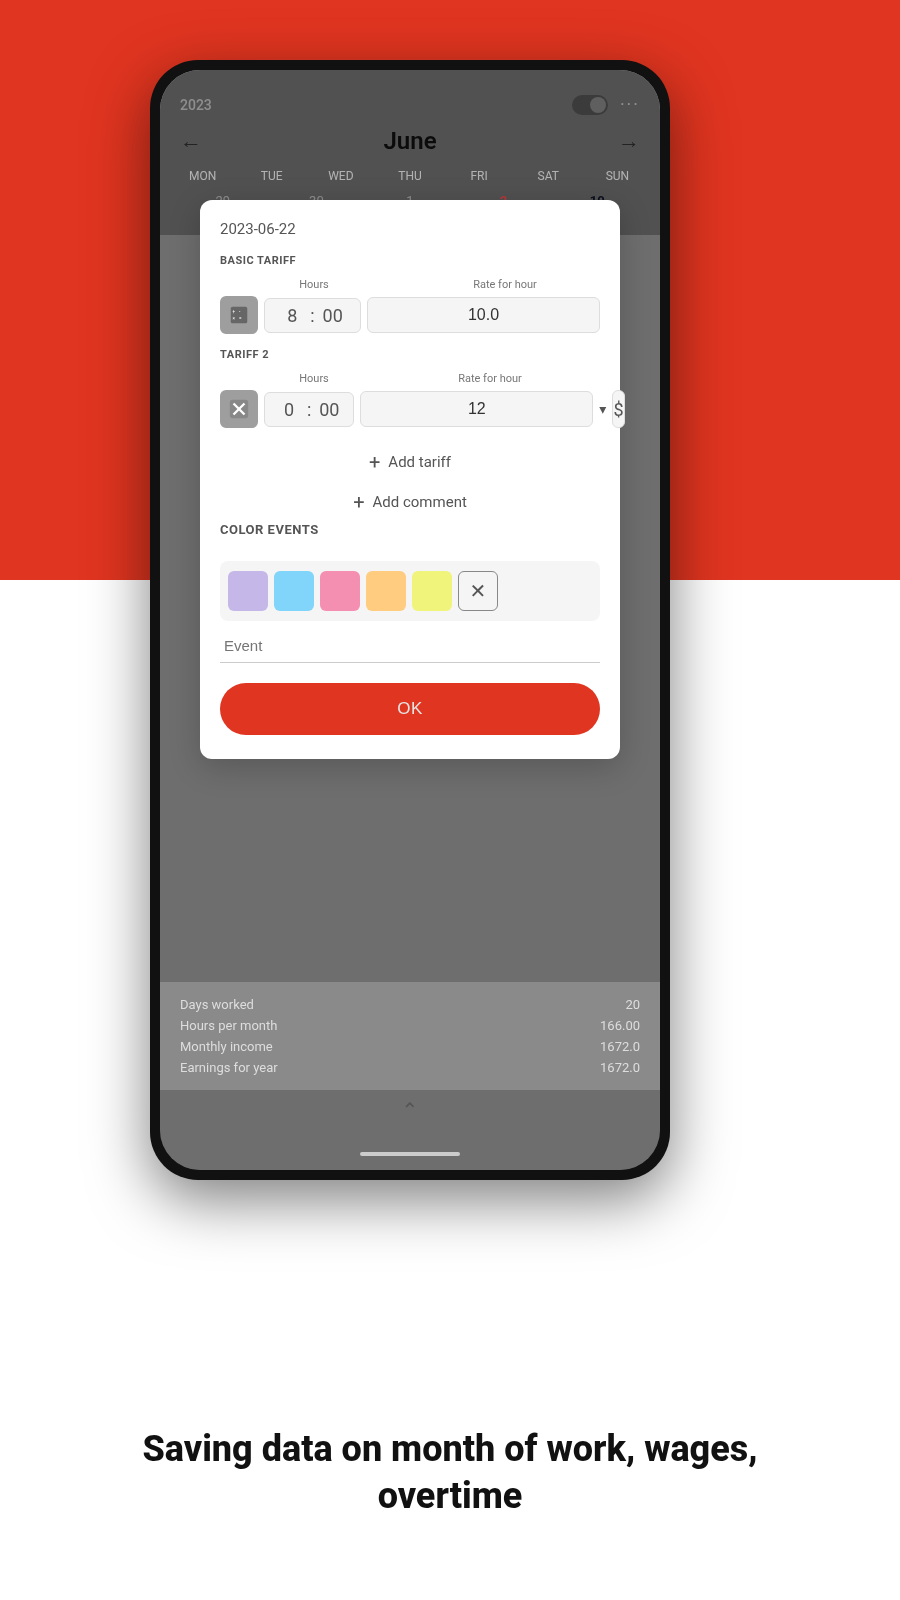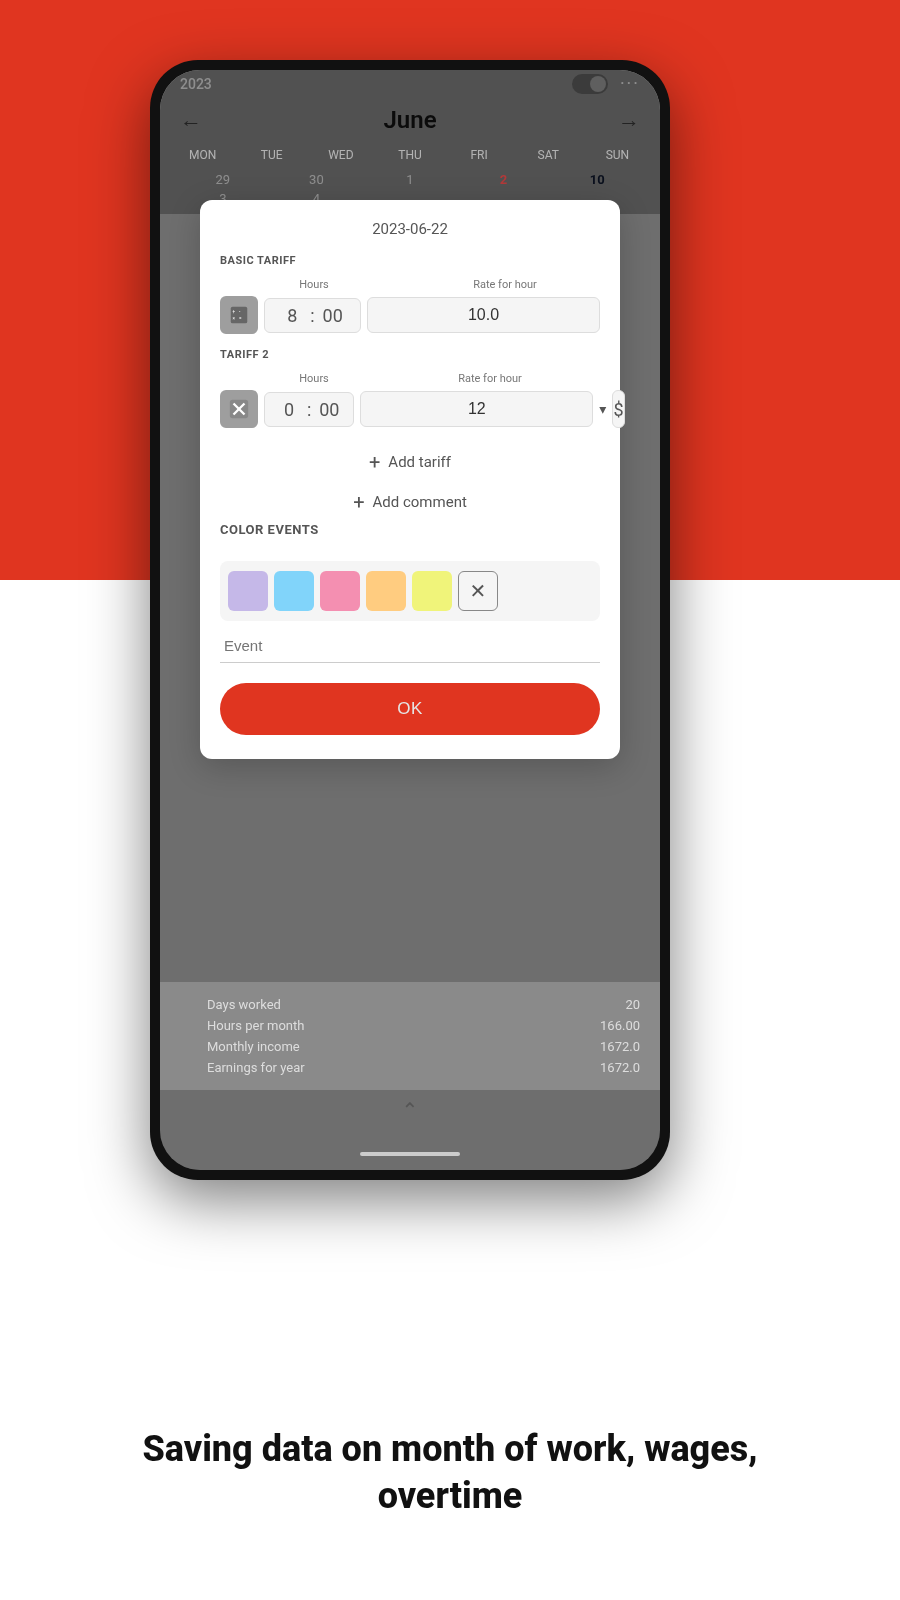--- a/index.html
+++ b/index.html
@@ -44,21 +44,21 @@
       height: 100%;
       border-radius: 40px;
       background: #9e9e9e;
       overflow: hidden;
       position: relative;
     }
 
     
     .screen-top {
       background: #757575;
-      padding: 3px 20px 8px;
+      padding: 24px 20px 8px;
       display: flex;
       align-items: center;
       justify-content: space-between;
     }
     .year-label {
       color: #ccc;
       font-size: 14px;
       font-weight: 500;
     }
     .toggle-switch {
@@ -151,21 +151,21 @@
 
     .dialog {
       background: #fff;
       border-radius: 12px;
       width: 420px;
       padding: 20px 20px 24px;
       box-shadow: 0 8px 32px rgba(0,0,0,0.2);
     }
 
     .dialog-date {
-      text-align: center;
+      text-align: left;
       font-size: 15px;
       color: #555;
       margin-bottom: 16px;
     }
 
     
     .tariff-label {
       font-size: 11px;
       font-weight: 700;
       color: #555;
@@ -344,21 +344,20 @@
       position: absolute;
       bottom: 80px;
       left: 0; right: 0;
       background: #8a8a8a;
       padding: 12px 20px;
     }
     .stat-row {
       display: flex;
       justify-content: space-between;
       padding: 3px 0;
-      margin-left: 27px;
     }
     .stat-label {
       color: #ddd;
       font-size: 13px;
     }
     .stat-value {
       color: #ddd;
       font-size: 13px;
     }
 

